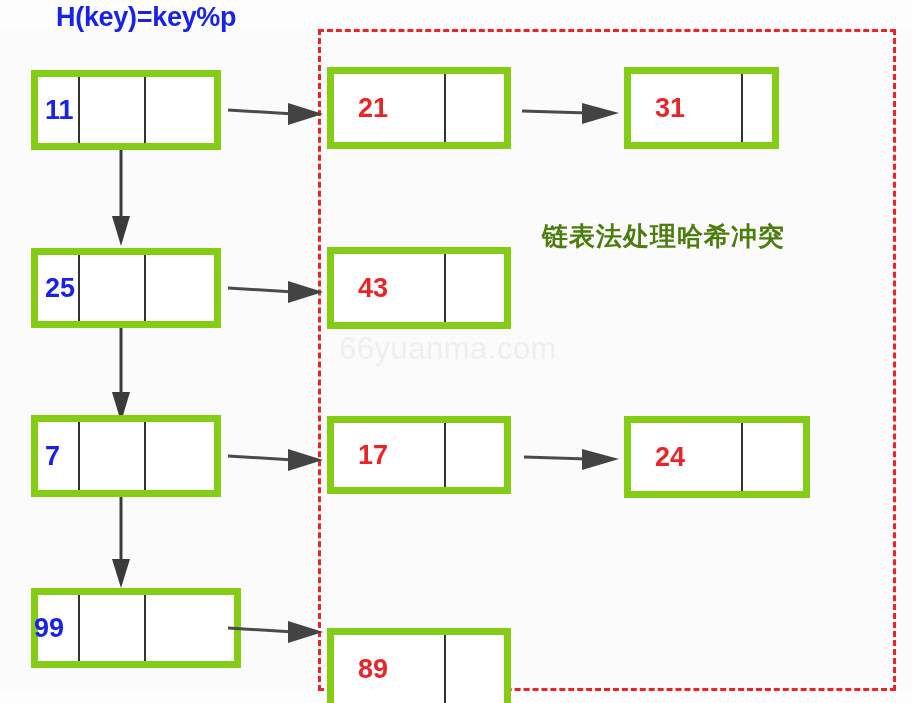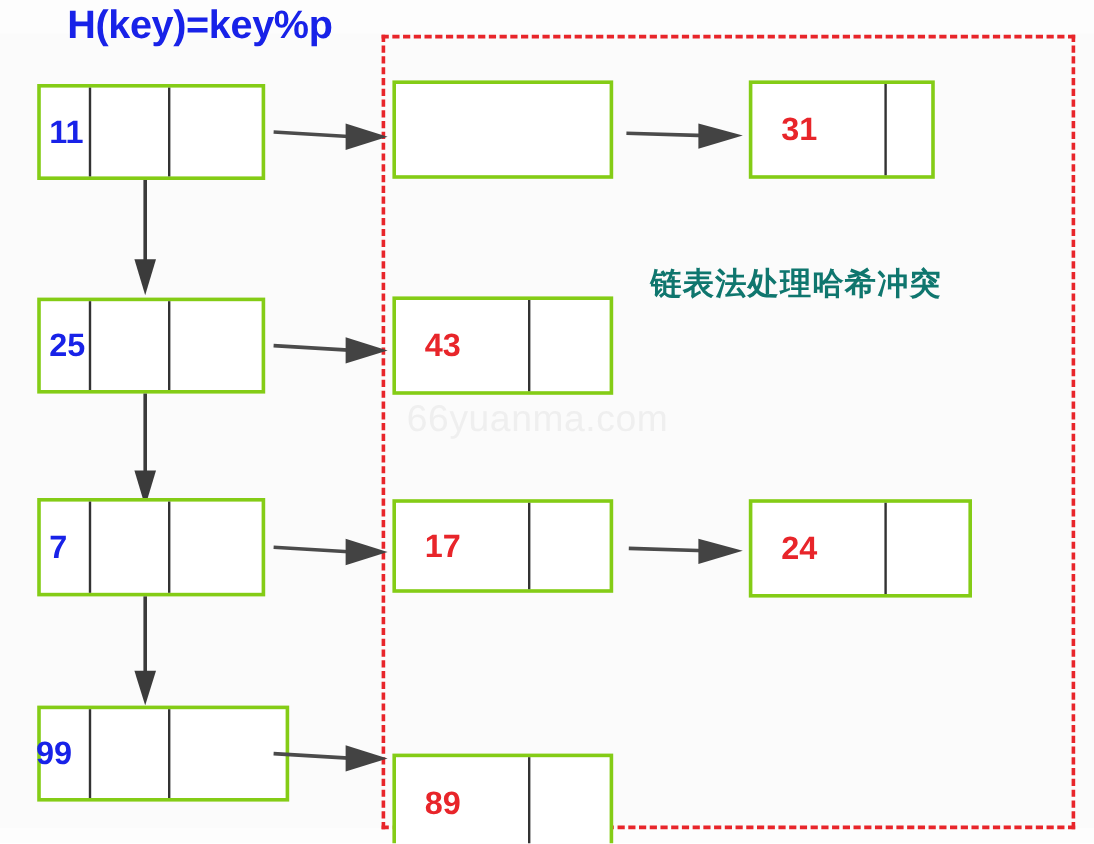--- a/index.html
+++ b/index.html
@@ -21,21 +21,21 @@
     left: 0; top: 28px;
     width: 912px; height: 662px;
     background: #fbfbfb;
   }
 
   
   .title {
     position: absolute;
     left: 56px;
     top: 2px;
-    font-size: 33px;
+    font-size: 27px;
     font-weight: bold;
     color: #1822e8;
     letter-spacing: -0.3px;
     white-space: nowrap;
   }
 
   
   .red-region {
     position: absolute;
     left: 318px;
@@ -47,42 +47,42 @@
     background: transparent;
   }
 
   
   .annotation {
     position: absolute;
     left: 542px;
     top: 219px;
     font-size: 26px;
     font-weight: bold;
-    color: #0f766e;
+    color: #4d7c0f;
     white-space: nowrap;
     letter-spacing: 1px;
   }
 
   
   .watermark {
     position: absolute;
     left: 339px;
     top: 331px;
     font-size: 31px;
     color: #efefef;
     white-space: nowrap;
     letter-spacing: 0.5px;
     user-select: none;
   }
 
   
   .node {
     position: absolute;
     box-sizing: border-box;
-    border: 3px solid #84cc16;
+    border: 7px solid #84cc16;
     background: #ffffff;
     display: flex;
   }
   .node .cell {
     box-sizing: border-box;
     height: 100%;
     position: relative;
     border-right: 2px solid #333333;
     display: flex;
     align-items: center;
@@ -138,20 +138,23 @@
   </div>
 
   <div class="arrow-h" style="left:228px; top:100px; width:98px; height:26px;">
     <svg width="98" height="26" viewBox="0 0 98 26">
       <line x1="0" y1="10" x2="66" y2="14" stroke="#4b4b4b" stroke-width="3"></line>
       <polygon points="60,3 95,14 60,25" fill="#434343"></polygon>
     </svg>
   </div>
 
   <div class="node list" style="left:327px; top:67px; width:184px; height:82px;">
+    <div class="cell c1">
+      <span class="key red">21</span>
+    </div>
     <div class="cell c2"></div>
   </div>
 
   <div class="arrow-h" style="left:522px; top:100px; width:100px; height:26px;">
     <svg width="100" height="26" viewBox="0 0 100 26">
       <line x1="0" y1="11" x2="66" y2="13" stroke="#4b4b4b" stroke-width="3"></line>
       <polygon points="60,3 97,13 60,24" fill="#434343"></polygon>
     </svg>
   </div>
 

